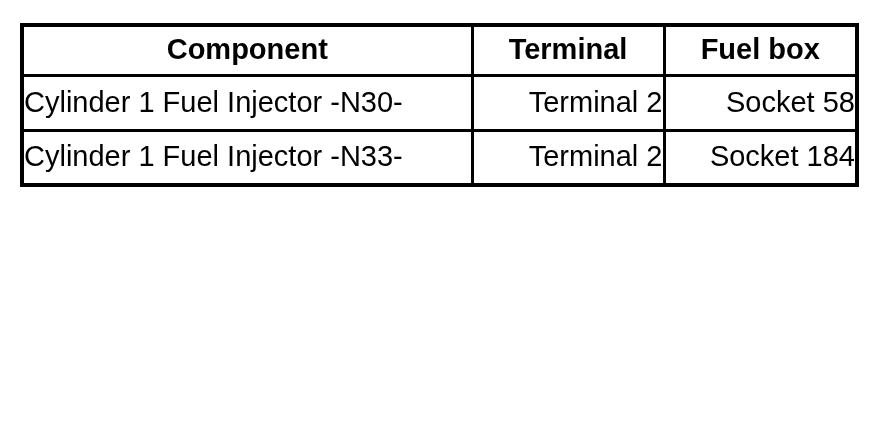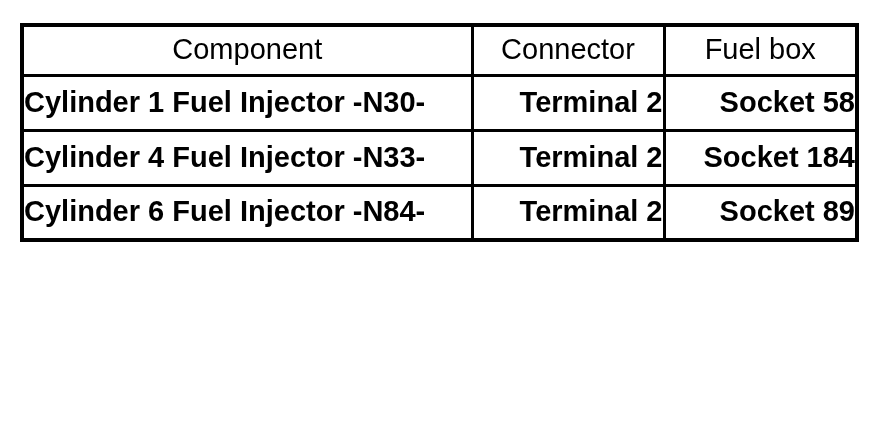--- a/index.html
+++ b/index.html
@@ -28,61 +28,56 @@
   table.spec-table td {
     border: 3px solid #000000;
     padding: 0;
     font-size: 29px;
     line-height: 1.1;
     vertical-align: middle;
     overflow: hidden;
     white-space: nowrap;
   }
   table.spec-table th {
-    font-weight: normal;
+    font-weight: bold;
     text-align: center;
     height: 50px;
   }
   table.spec-table td {
-    font-weight: bold;
+    font-weight: normal;
     height: 55px;
     margin-left: 12px;
   }
   td.cell-component {
     text-align: left;
     padding-left: 10px;
   }
   th.col-component { width: 450px; }
   th.col-connector { width: 192px; }
   th.col-testbox   { width: 193px; }
   td.cell-center { text-align: right; }
 </style>
 </head>
 <body>
 
 <div class="table-wrap">
   <table class="spec-table">
     <thead>
       <tr>
         <th class="col-component">Component</th>
-        <th class="col-connector">Connector</th>
+        <th class="col-connector">Terminal</th>
         <th class="col-testbox">Fuel box</th>
       </tr>
     </thead>
     <tbody>
       <tr>
         <td class="cell-component">Cylinder 1 Fuel Injector -N30-</td>
         <td class="cell-center">Terminal 2</td>
         <td class="cell-center">Socket 58</td>
       </tr>
       <tr>
-        <td class="cell-component">Cylinder 4 Fuel Injector -N33-</td>
+        <td class="cell-component">Cylinder 1 Fuel Injector -N33-</td>
         <td class="cell-center">Terminal 2</td>
         <td class="cell-center">Socket 184</td>
-      </tr>
-      <tr>
-        <td class="cell-component">Cylinder 6 Fuel Injector -N84-</td>
-        <td class="cell-center">Terminal 2</td>
-        <td class="cell-center">Socket 89</td>
       </tr>
     </tbody>
   </table>
 </div>
 
 </body></html>

